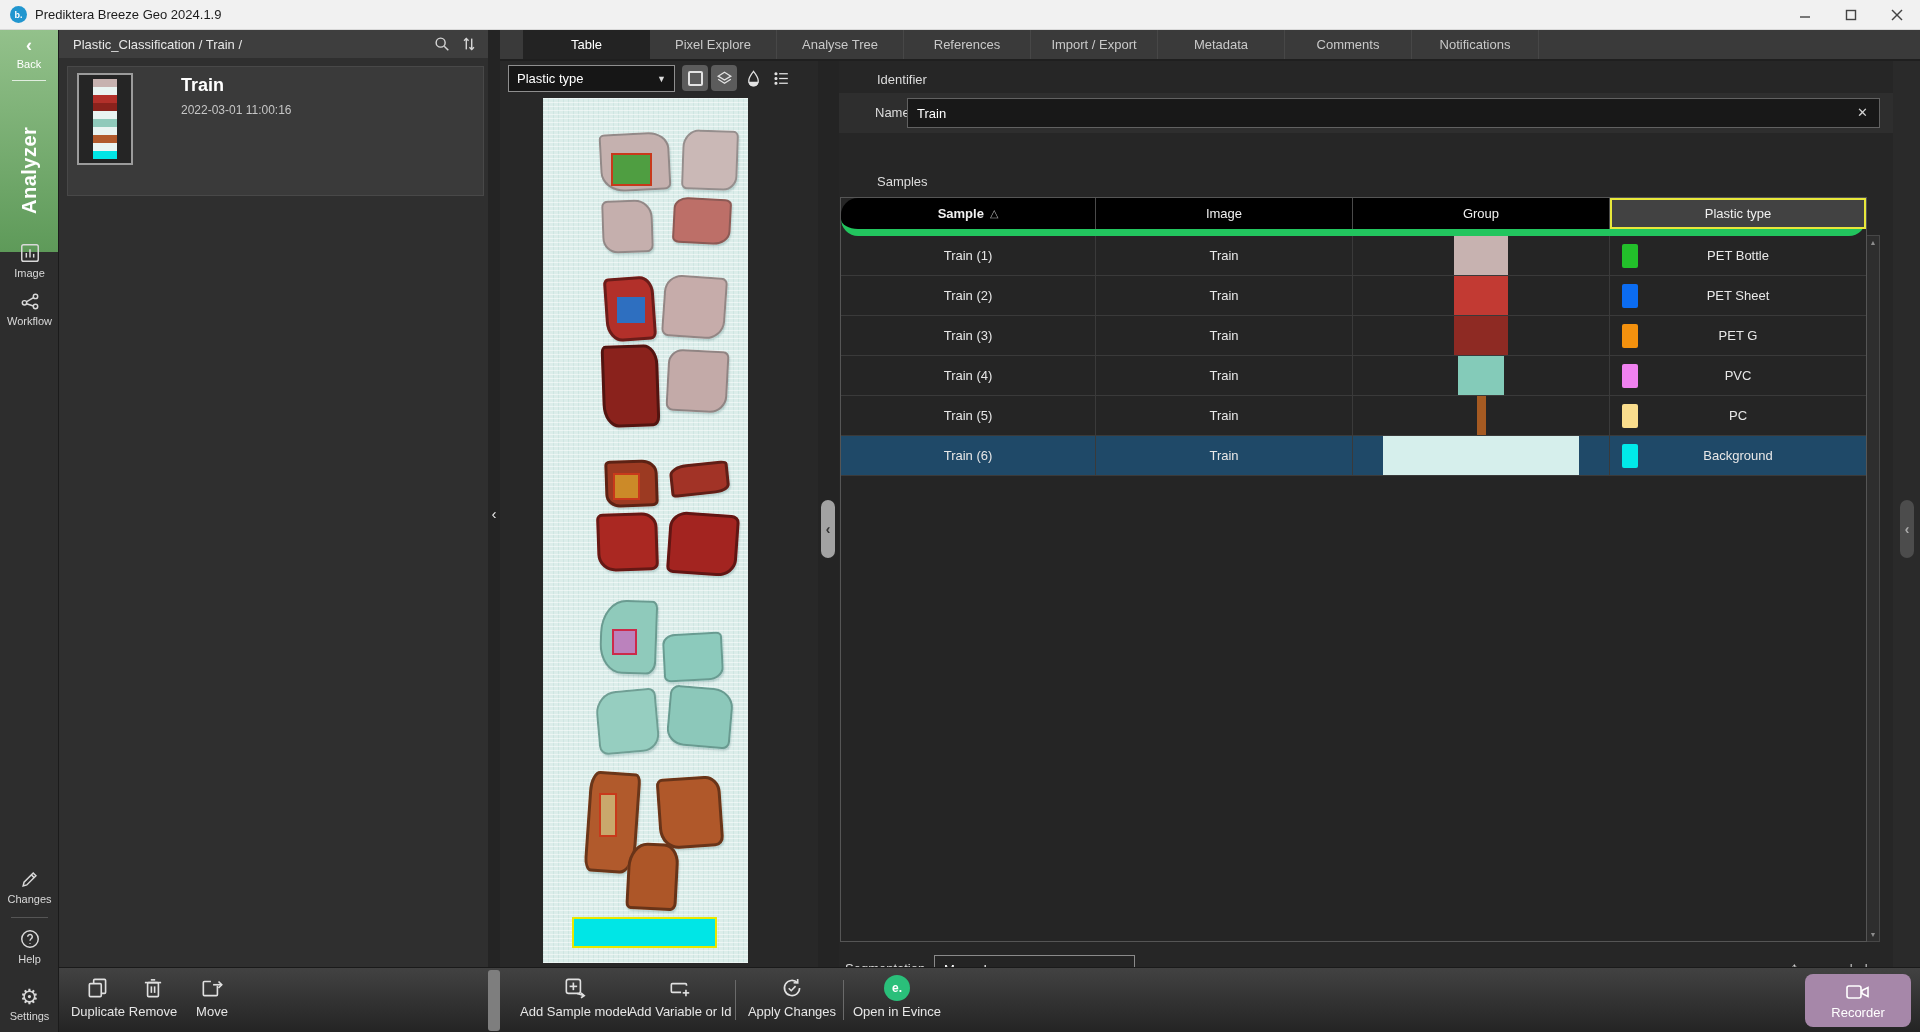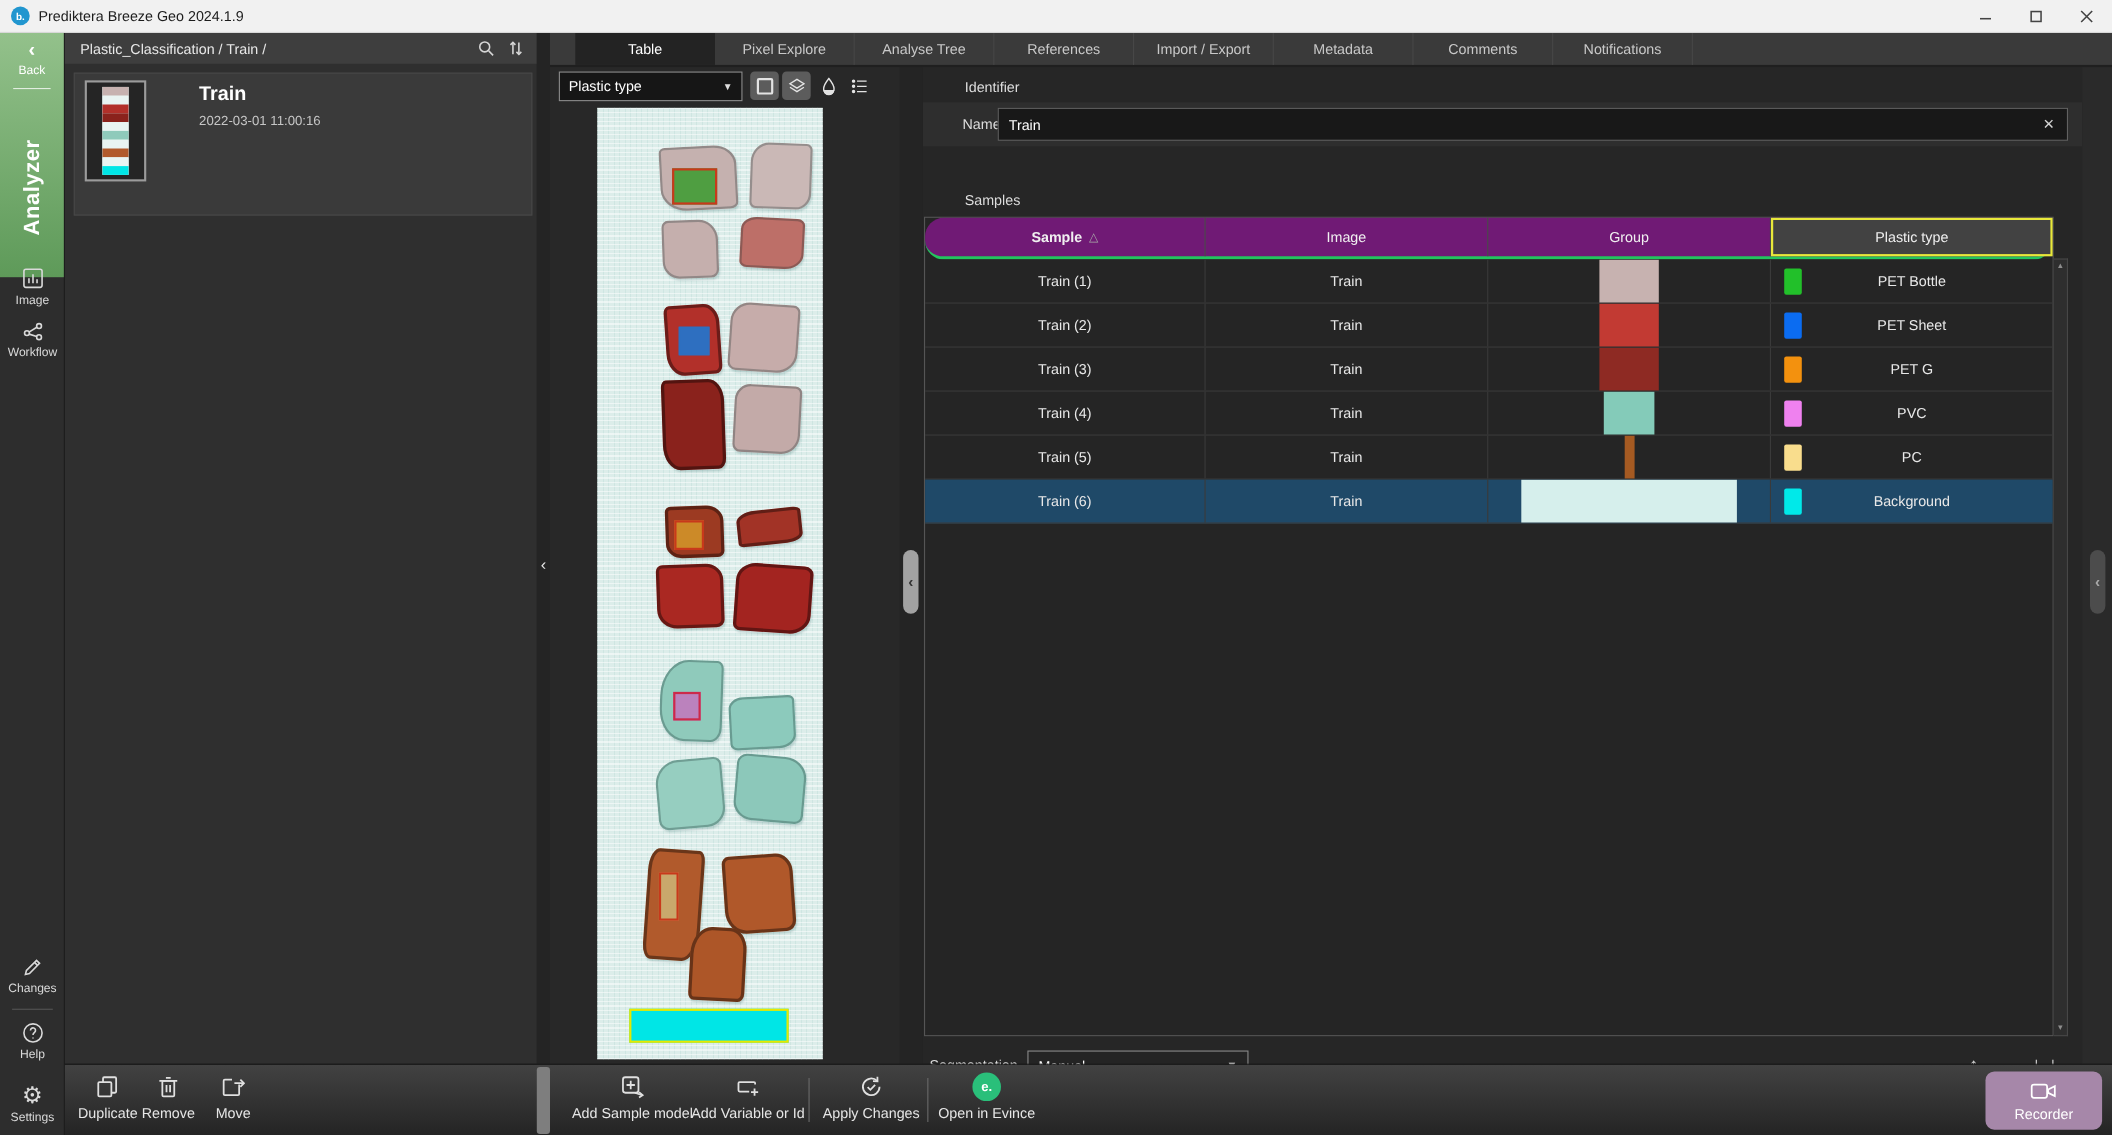--- a/index.html
+++ b/index.html
@@ -89,21 +89,21 @@
   
   .rightpanel { position:absolute; left:839px; top:31px; width:1054px; height:906px; background:#262626; color:#e8e8e8; }
   .sec-label { position:absolute; left:6px; font-size:13px; color:#ddd;margin-left:32px; }
   .name-row { position:absolute; left:0; top:32px; width:100%; height:40px; background:#2e2e2e; }
   .name-label { position:absolute; left:36px; top:12px; font-size:13px; color:#ddd; }
   .name-input { position:absolute; left:68px; top:5px; width:973px; height:30px; background:#181818;
     border:1px solid #616161; color:#fff; font-size:13px; padding:0 28px 0 9px; font-family:inherit; }
   .name-clear { position:absolute; left:1018px; top:12px; font-size:13px; color:#d5d5d5; cursor:pointer; }
 
   .stable { position:absolute; left:1px; top:136px; width:1027px; height:745px; background:#252525; border:1px solid #555; }
-  .thead { display:grid; grid-template-columns:255px 257px 257px 256px; height:38px; background:#701a75; border-bottom:3px solid #22c55e;border-radius:17px; }
+  .thead { display:grid; grid-template-columns:255px 257px 257px 256px; height:38px; background:#000000; border-bottom:7px solid #22c55e;border-radius:17px; }
   .hcell { display:flex; align-items:center; justify-content:center; font-size:13px; color:#f0f0f0;
     border-right:1px solid #4a4a4a; cursor:pointer; position:relative; }
   .hcell:last-child { border-right:none; }
   .hcell.sorted { font-weight:bold; }
   .sort-tri { color:#a8a8a8; font-size:11px; margin-left:6px; font-weight:normal; }
   .hcell.hl { outline:2px solid var(--yellow); outline-offset:-2px; background:#424242; }
   .trow { display:grid; grid-template-columns:255px 257px 257px 256px; height:40px; border-bottom:1px solid #3a3a3a; cursor:pointer; }
   .trow.selected { background:var(--sel); }
   .tcell { display:flex; align-items:center; justify-content:center; font-size:13px; color:#e8e8e8;
     border-right:1px solid #3a3a3a; position:relative; overflow:hidden; }

